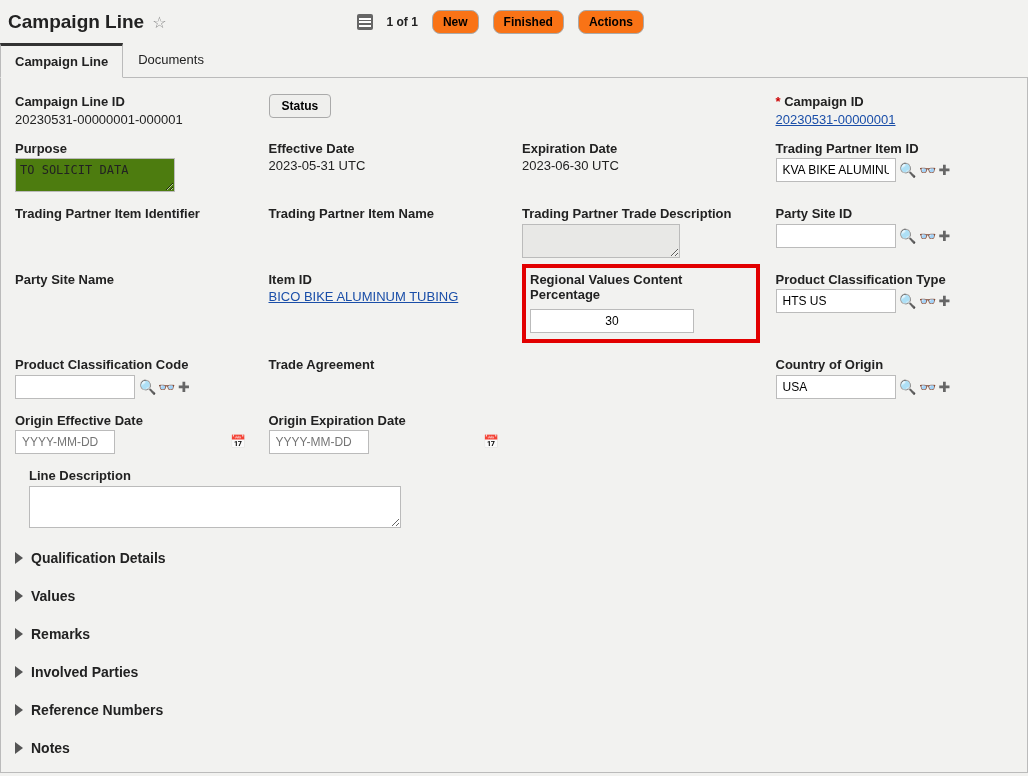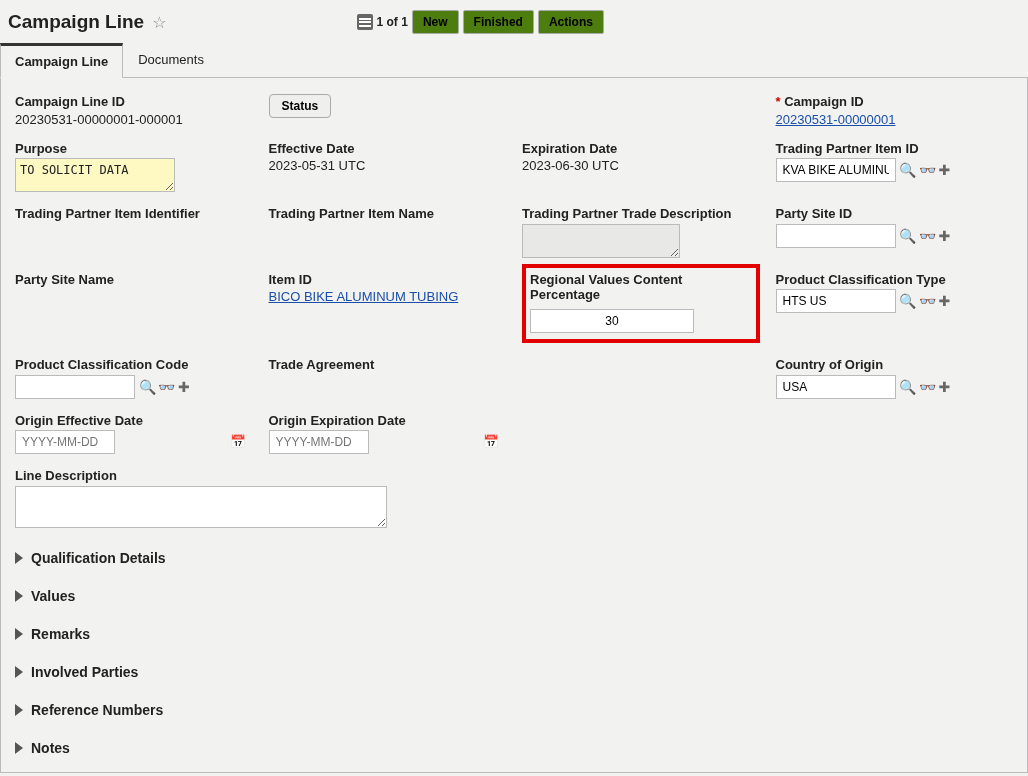--- a/index.html
+++ b/index.html
@@ -22,42 +22,42 @@
     margin-right: 8px;
   }
   .star-icon {
     color: #888;
     font-size: 16px;
   }
   .header-middle {
     margin-left: 190px;
     display: flex;
     align-items: center;
-    gap: 4px;
+    gap: 14px;
     justify-content: center;
   }
   .list-icon {
     width: 16px; height: 16px;
     background: #666;
     display: inline-flex;
     flex-direction: column;
     justify-content: space-evenly;
     padding: 2px;
     border-radius: 2px;
   }
   .list-icon div { height: 2px; background: #fff; }
   .counter { font-size: 12px; font-weight: bold; }
   .btn {
-    background: #4d7c0f;
+    background: #f97316;
     border: 1px solid #aaa;
     padding: 4px 10px;
     font-size: 12px;
     font-weight: bold;
     cursor: pointer;
-    border-radius: 2px;
+    border-radius: 8px;
   }
   .tabs {
     display: flex;
     border-bottom: 1px solid #bbb;
     margin-top: 4px;
   }
   .tab {
     padding: 8px 14px;
     font-size: 13px;
     cursor: pointer;
@@ -97,21 +97,21 @@
     padding: 2px 6px;
     font-size: 12px;
     background: #fff;
   }
   .text-input.center { text-align: center; }
   .date-input { width: 100px; }
   .icon-toolbar { display: flex; gap: 2px; align-items: center; color: #666; }
   .icon-toolbar span { cursor: pointer; font-size: 14px; line-height: 1; }
   .textarea {
     border: 1px solid #bbb;
-    background: #fef9c3;
+    background: #4d7c0f;
     padding: 4px;
     font-family: monospace;
     font-size: 12px;
     min-height: 34px;
     width: 160px;
     resize: both;
     overflow: auto;
   }
   .textarea.white { background: #fff; width: 372px; height: 42px; }
   .readonly-box {
@@ -305,21 +305,21 @@
     </div>
     <div class="field">
       <span class="field-label">Origin Expiration Date</span>
       <span class="date-wrap">
         <input class="text-input date-input" placeholder="YYYY-MM-DD" style="">
         <span class="cal-icon">📅</span>
       </span>
     </div>
     <div></div>
 
-    <div class="field" style="grid-column: span 2;">
+    <div class="field" style="grid-column: span 2; margin-left: 14px;">
       <span class="field-label">Line Description</span>
       <textarea class="textarea white" style=""></textarea>
     </div>
     <div></div>
       <div></div>
 
   </div>
 
   <div class="section-row">
     <span class="caret"></span>

